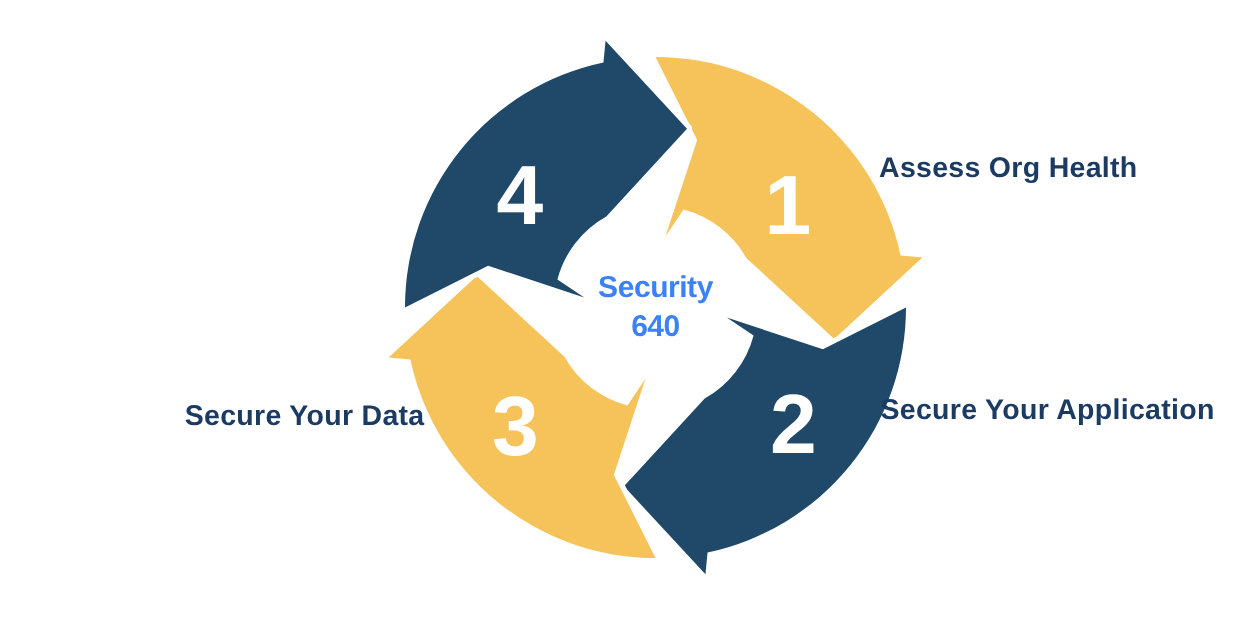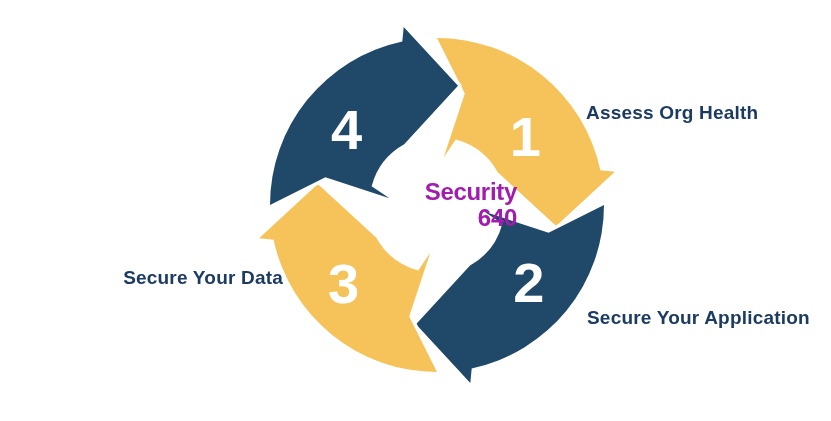--- a/index.html
+++ b/index.html
@@ -14,33 +14,33 @@
   .step-label{
     position:absolute;
     font-weight:bold;
     font-size:19px;
     line-height:24px;
     color:#1C3B63;
     white-space:nowrap;
     letter-spacing:0.2px;
   }
   .label-assess{left:586px;top:101px;}
-  .label-application{left:587px;top:262px;margin-top:44px;}
+  .label-application{left:587px;top:262px;}
   .label-data{right:548px;top:266px;text-align:left;}
   .label-awareness{right:550px;top:101px;text-align:right;}
   .center-label{
     position:absolute;
     left:357px;top:179px;
     width:160px;
-    text-align:right;
+    text-align:center;
     font-weight:bold;
-    font-size:24px;
+    font-size:20px;
     line-height:26px;
     letter-spacing:-0.3px;
-    color:#a21caf;
+    color:#3b82f6;
   }
 </style>
 </head>
 <body>
 
 <div class="stage">
 
   <svg id="cycle-svg" width="831" height="421" viewBox="0 0 831 421">
       <path d="M 437.0 38.0 A 167 167 0 0 1 600.4 170.3 L 614.9 171.7 L 556.2 226.0 L 497.7 172.2 A 68 68 0 0 0 455.7 139.6 L 443.7 157.5 L 464.8 93.4 Z" fill="#F6C35A" stroke="#FFFFFF" stroke-width="7" stroke-linejoin="round" paint-order="stroke"></path>
       <path d="M 604.0 205.0 A 167 167 0 0 1 471.7 368.4 L 470.3 382.9 L 416.0 324.2 L 469.8 265.7 A 68 68 0 0 0 502.4 223.7 L 484.5 211.7 L 548.6 232.8 Z" fill="#1F4869" stroke="#FFFFFF" stroke-width="7" stroke-linejoin="round" paint-order="stroke"></path>

